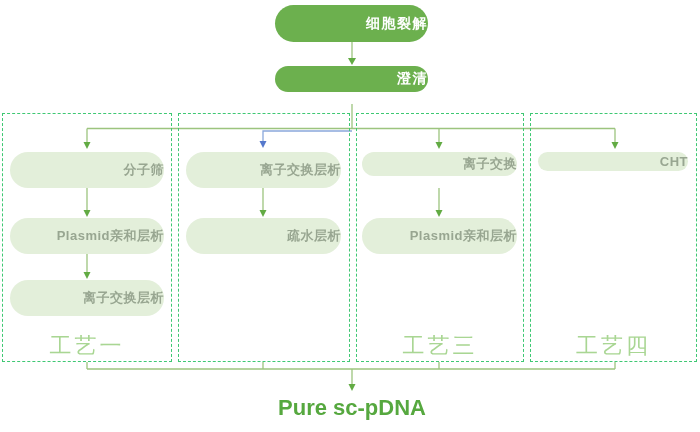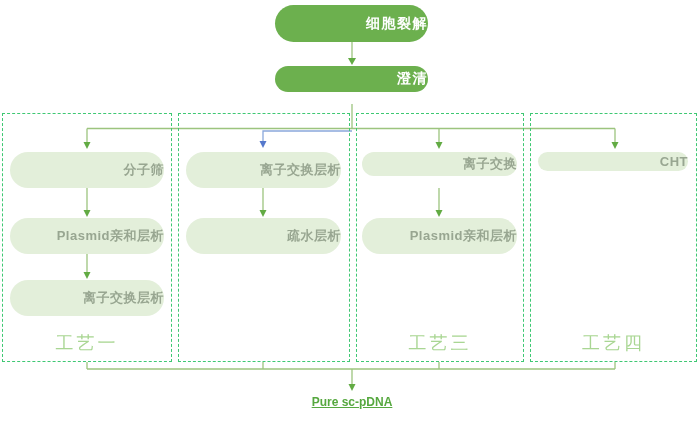--- a/index.html
+++ b/index.html
@@ -30,26 +30,26 @@
     font-size:13px; letter-spacing:0.5px;
   }
 
   .group {
     position:absolute; top:113px; height:249px; box-sizing:border-box;
     border:1px dashed #3ec873;
   }
 
   .plabel {
     position:absolute; top:331px; text-align:center;
-    color:#a9d693; font-size:18px; letter-spacing:3px;
+    color:#a9d693; font-size:22px; letter-spacing:3px;
   }
 
   .result {
     position:absolute; left:252px; top:395px; width:200px;
-    text-align:center; color:#56a83f; font-weight:bold; font-size:12px;text-decoration:underline;
+    text-align:center; color:#56a83f; font-weight:bold; font-size:22px;
   }
 </style>
 </head>
 <body>
 
 <div class="canvas">
 
   <svg class="connectors" viewBox="0 0 700 432" xmlns="http://www.w3.org/2000/svg">
 
     <line class="lg" x1="352" y1="42" x2="352" y2="59"></line>

